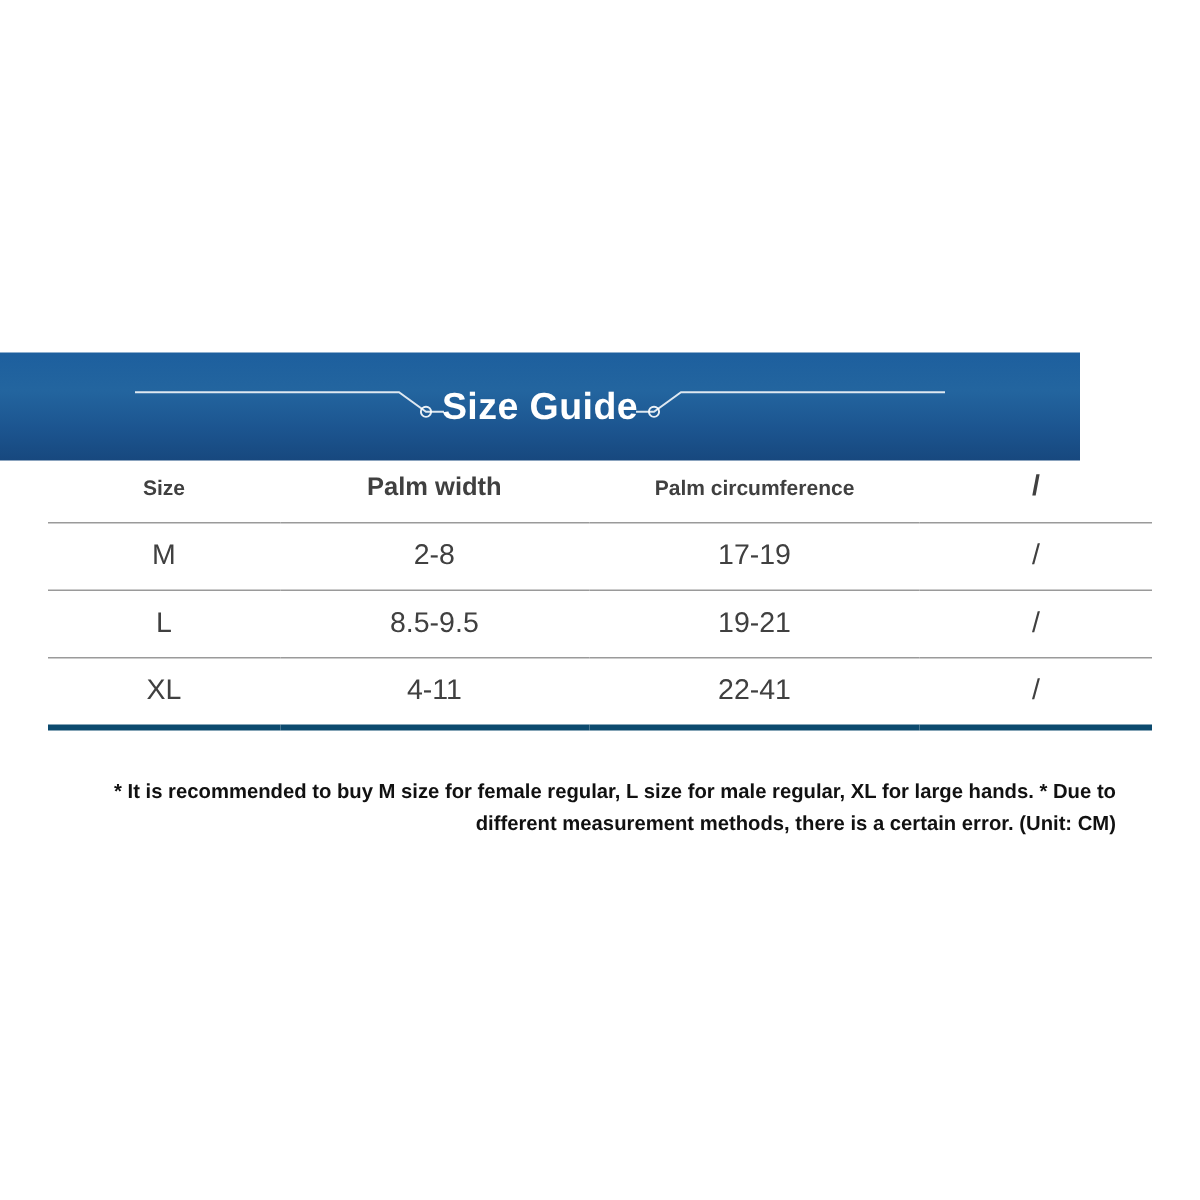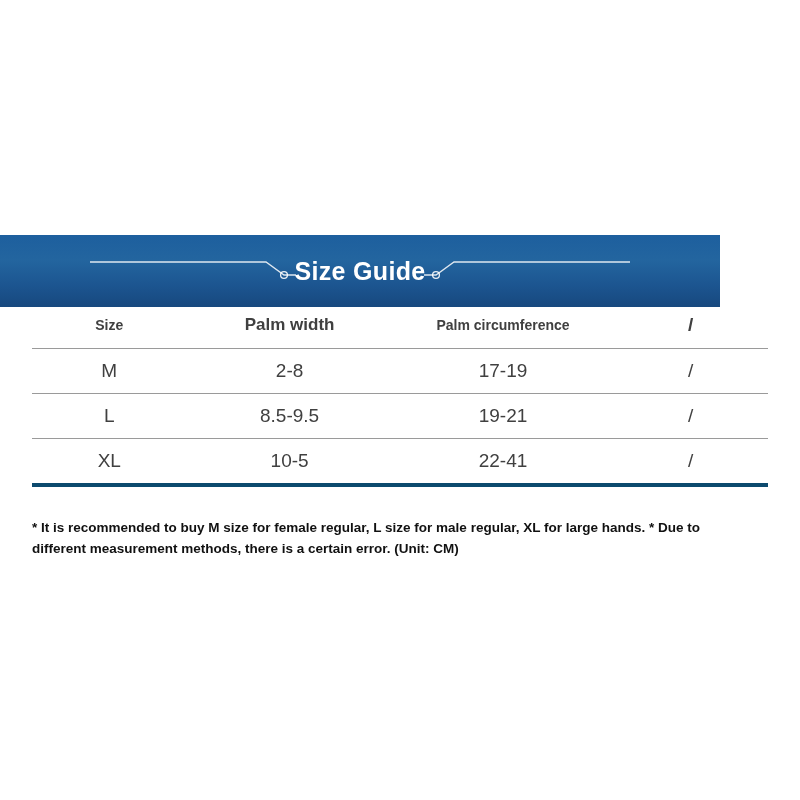--- a/index.html
+++ b/index.html
@@ -102,21 +102,21 @@
   
   .note {
     position: absolute;
     left: 32px;
     top: 518px;
     width: 712px;
     font-size: 13.5px;
     font-weight: bold;
     color: #111111;
     line-height: 1.55;
-    text-align: left;
+    text-align: right;
   }
 </style>
 </head>
 <body>
 
 <div class="page">
 
   <div class="banner">
     <div class="banner-inner">
 
@@ -163,21 +163,21 @@
           <td>/</td>
         </tr>
         <tr>
           <td>L</td>
           <td>8.5-9.5</td>
           <td>19-21</td>
           <td>/</td>
         </tr>
         <tr>
           <td>XL</td>
-          <td>10-5</td>
+          <td>4-11</td>
           <td>22-41</td>
           <td>/</td>
         </tr>
       </tbody>
     </table>
   </div>
 
   <div class="note">* It is recommended to buy M size for female regular, L size for male regular, XL for large hands. * Due to different measurement methods, there is a certain error. (Unit: CM)</div>
 
 </div>

